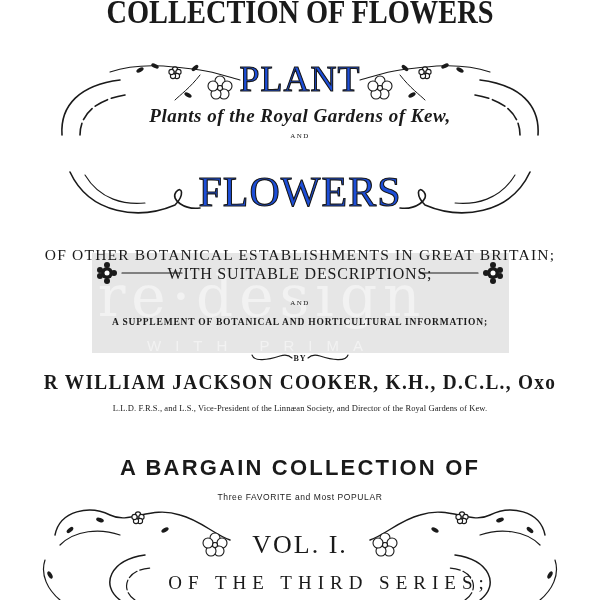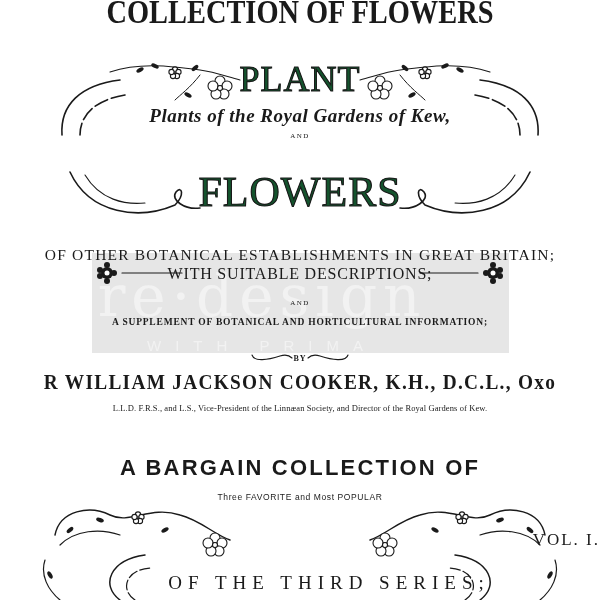--- a/index.html
+++ b/index.html
@@ -7,40 +7,40 @@
       width: 600px; height: 600px; overflow: hidden;
       background: #ffffff; position: relative;
       color: #1a1a1a;
     }
     .abs { position: absolute; left: 0; width: 600px; text-align: center; white-space: nowrap; }
     .serif { font-family: "Liberation Serif", "DejaVu Serif", serif; }
     .sans  { font-family: "Liberation Sans", "DejaVu Sans", sans-serif; }
 
     .title-top { top: -6px; font-size: 33px; font-weight: bold; letter-spacing: 0px; transform: scaleX(0.86); transform-origin: center; }
     .outline {
-      color: #14532d;
+      color: #1d4ed8;
       -webkit-text-stroke: 1.1px #1a1a1a;
       font-weight: normal;
       text-shadow: 0 0 0 #1a1a1a;
     }
     .plant { top: 58px; font-size: 36px; letter-spacing: 1px; }
     .kew { top: 105px; font-size: 19px; font-weight: bold; font-style: italic; letter-spacing: 0.5px; }
     .and-small { font-size: 7px; letter-spacing: 1.5px; }
     .and1 { top: 132px; }
     .flowers { top: 168px; font-size: 42px; letter-spacing: 1px; }
     .botanical { top: 246px; font-size: 15.5px; letter-spacing: 1.2px; }
     .suitable { top: 265px; font-size: 16px; letter-spacing: 0.8px; }
     .and2 { top: 299px; }
     .supplement { top: 317px; font-size: 9.5px; font-weight: bold; letter-spacing: 0.8px; }
     .by { top: 354px; font-size: 8px; font-weight: bold; letter-spacing: 1px; }
     .author { top: 370px; font-size: 21px; font-weight: bold; letter-spacing: 1.4px; transform: scaleX(0.92); }
     .credentials { top: 403px; font-size: 8.5px; letter-spacing: 0.1px; }
     .bargain { top: 455px; font-size: 22px; font-weight: 700; letter-spacing: 2.2px; }
     .favorite { top: 492px; font-size: 8.5px; font-weight: normal; letter-spacing: 0.6px; }
-    .vol { top: 530px; font-size: 17px; letter-spacing: 2px; text-align: right; }
+    .vol { top: 530px; font-size: 26px; letter-spacing: 2px; }
     .series { top: 572px; font-size: 19px; letter-spacing: 6px; margin-left: 29px; }
 
     .watermark {
       position: absolute; left: 92px; top: 253px; width: 417px; height: 100px;
       background: #d6d6d6; opacity: 0.6;
     }
     .wm-text {
       position: absolute; left: 92px; width: 340px; text-align: center;
       color: #f2f2f2; white-space: nowrap;
     }

